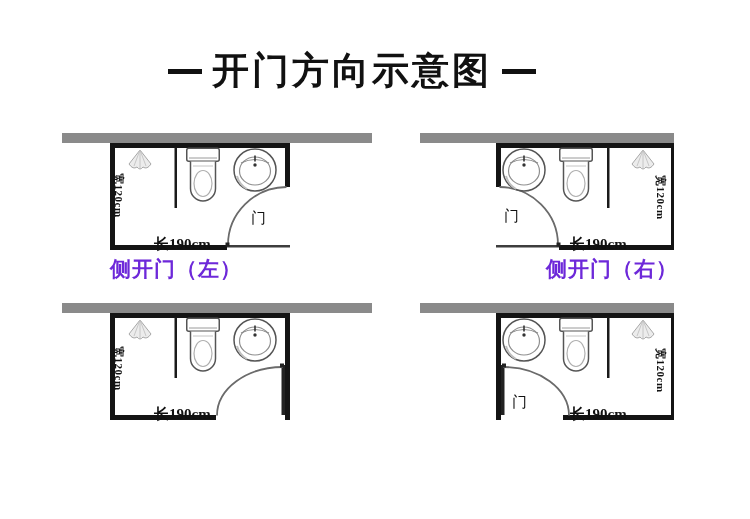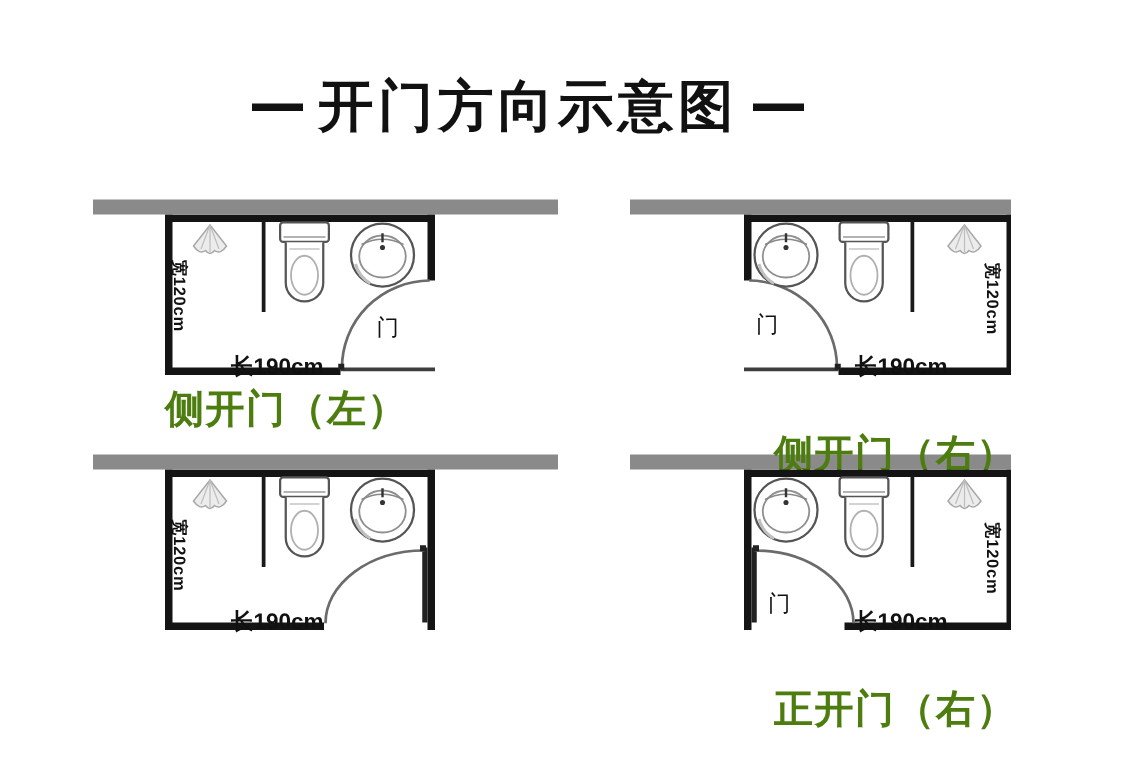--- a/index.html
+++ b/index.html
@@ -1,35 +1,35 @@
 <!DOCTYPE html>
 <html><head>
 <meta charset="utf-8">
 <style>
   html,body{margin:0;padding:0;background:#fff;}
   #canvas{
     position:relative;width:674px;height:519px;background:#ffffff;overflow:hidden;
-    font-family:Liberation Sans, sans-serif;color:#111;border-radius:25px;
+    font-family:Liberation Serif, serif;color:#111;border-radius:25px;
   }
   
   .title-row{position:absolute;left:30px;right:0;top:46px;display:flex;align-items:center;justify-content:center;gap:10px;}
   .title-dash{width:34px;height:5px;background:#111;}
   .title-text{font-size:37px;font-weight:bold;letter-spacing:3px;color:#111;white-space:nowrap;}
   
   .wall-bar{position:absolute;height:10px;background:#8a8a8a;}
   .quad{position:absolute;width:180px;height:170px;}
   .room-svg{position:absolute;left:0;top:0;display:block;}
   .wlabel{
     position:absolute;font-size:11px;font-weight:bold;white-space:nowrap;letter-spacing:.5px;
     transform:rotate(90deg);transform-origin:0 0;line-height:13px;color:#111;
   }
   .llabel{position:absolute;font-size:15px;font-weight:bold;white-space:nowrap;color:#111;}
   .dlabel{position:absolute;font-size:15px;color:#111;line-height:15px;}
-  .caption{position:absolute;top:112px;font-size:26px;font-weight:bold;white-space:nowrap;letter-spacing:1px;color:#4d7c0f;}
-  .cap-right{right:-2px;text-align:right;margin-top:30px;}
+  .caption{position:absolute;top:112px;font-size:21px;font-weight:bold;white-space:nowrap;letter-spacing:1px;color:#6d28d9;}
+  .cap-right{right:-2px;text-align:right;}
   .cap-left{left:0;}
 </style>
 </head>
 <body>
 
 <div id="canvas">
 
   <svg width="0" height="0" style="position:absolute" aria-hidden="true">
     <defs>
       <g id="fx-toilet">
@@ -141,16 +141,15 @@
       <path d="M7,54 A66,48.5 0 0 1 73,102.5" stroke="#6b6b6b" stroke-width="1.8" fill="none"></path>
       <rect x="6" y="50.5" width="4" height="4" fill="#222"></rect>
       <rect x="111" y="4" width="2.5" height="61" fill="#1a1a1a"></rect>
       <use href="#fx-sink" x="6" y="5"></use>
       <use href="#fx-toilet" x="63" y="4.5"></use>
       <use href="#fx-shower" x="133" y="6"></use>
     </svg>
     <div class="wlabel" style="left:171px;top:35px;">宽120cm</div>
     <div class="llabel" style="left:74px;top:92px;">长190cm</div>
     <div class="dlabel" style="left:16px;top:82px;">门</div>
-    <div class="caption cap-right">正开门（右）</div>
   </div>
 
 </div>
 
 </body></html>

